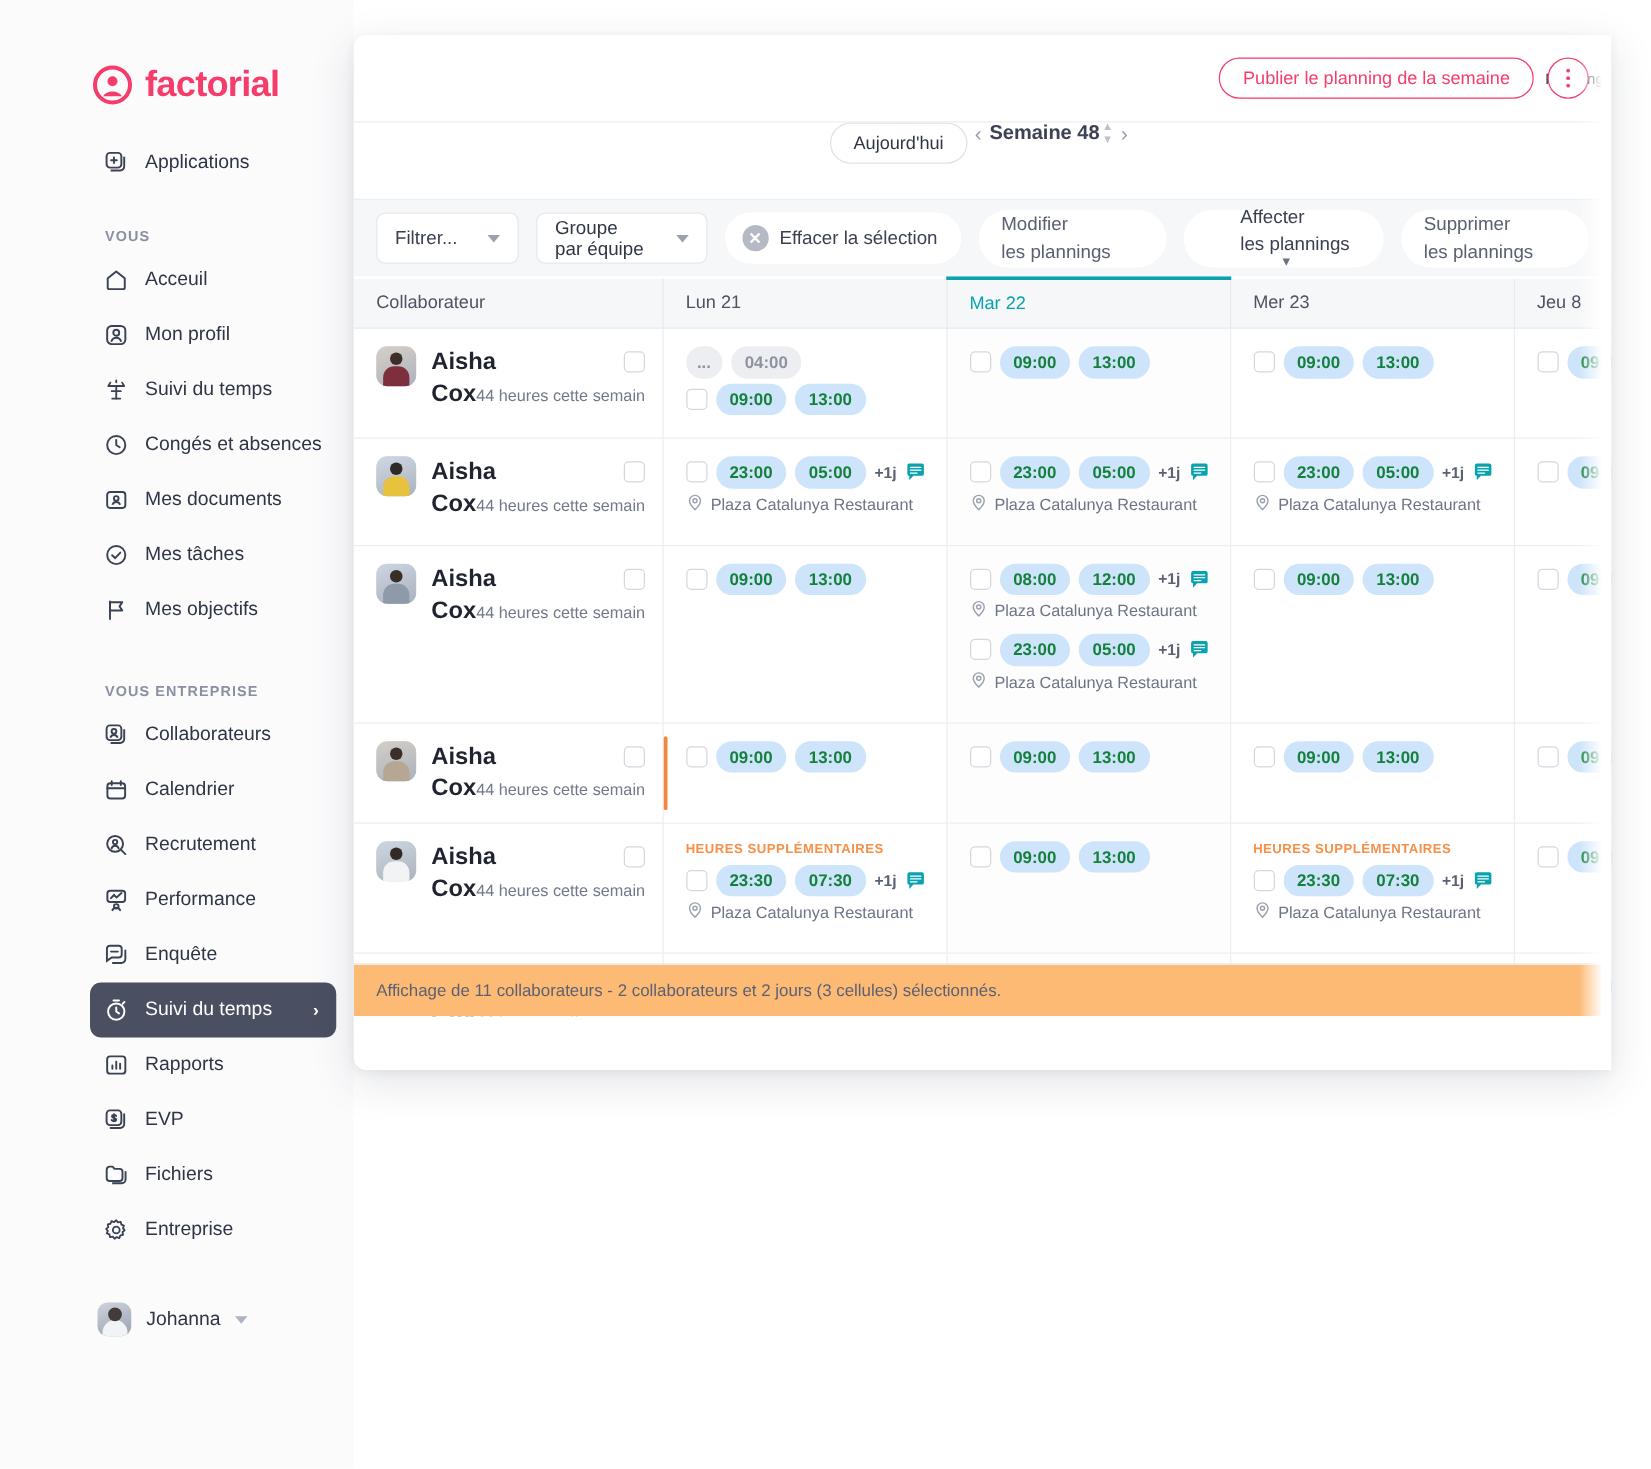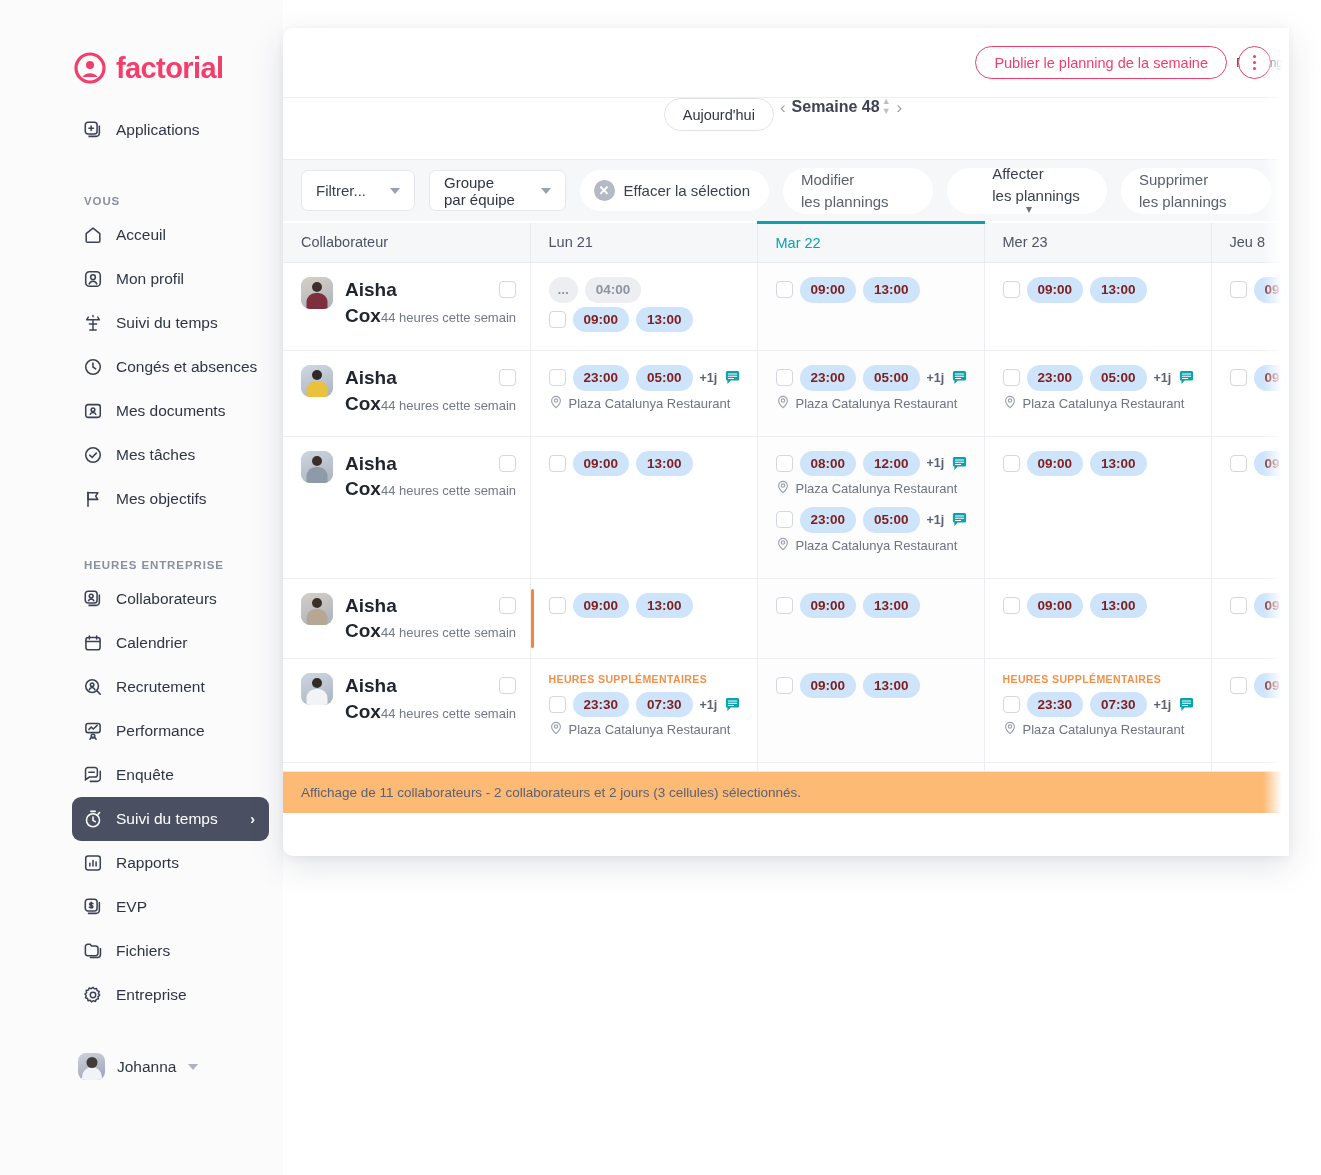--- a/index.html
+++ b/index.html
@@ -28,21 +28,21 @@
   .brand-mark { width: 32px; height: 32px; flex: 0 0 32px; }
   .brand-word {
     font-size: 29px; font-weight: bold; color: #f53d6b;
     letter-spacing: -0.6px; line-height: 1;
   }
 
   .nav-section-label {
     font-size: 11.5px; font-weight: bold; color: #8b90a0;
     letter-spacing: 0.9px; padding-left: 84px;
   }
-  #vous-label { margin-top: 43px; }
+  #vous-label { margin-top: 32px; }
   #entreprise-label { margin-top: 38px; }
 
   .nav-list { margin-top: 6px; list-style: none; }
   .nav-item {
     display: flex; align-items: center; gap: 13px;
     height: 44px; margin: 0 14px 0 72px;
     padding-left: 10px; border-radius: 9px;
     cursor: pointer; position: relative;
   }
   .nav-item .nav-label {
@@ -229,21 +229,21 @@
   }
 
   .shift { display: flex; align-items: center; gap: 7px;
     margin-bottom: 4px; position: relative; }
   .shift + .loc { margin-bottom: 10px; }
   .cell-check {
     width: 17px; height: 17px; border: 1.4px solid #d3d7df;
     border-radius: 4px; background: #fff; flex: 0 0 17px; cursor: pointer;
   }
   .chip {
-    background: #cde4fb; color: #7f1d1d; font-size: 13.5px;
+    background: #cde4fb; color: #15803d; font-size: 13.5px;
     font-weight: bold; border-radius: 13px; padding: 5px 11px;
     line-height: 1.15; cursor: pointer; white-space: nowrap;
   }
   .chip.muted { background: #eceef1; color: #8d93a1; font-weight: bold; }
   .chip.dots { padding: 5px 9px; }
   .plus-day { font-size: 12.5px; color: #5b6173; font-weight: bold; }
   .cmt-icon { color: #09a2ae; display: flex; align-items: center; }
   .loc { display: flex; align-items: center; gap: 6px;
     font-size: 13px; color: #6e7486; margin: 3px 0 0 0; }
   .loc svg { flex: 0 0 14px; }
@@ -359,21 +359,21 @@
       <span class="nav-icon">
         <svg viewBox="0 0 22 22" width="20" height="20" fill="none" stroke="currentColor" stroke-width="1.7" stroke-linecap="round" stroke-linejoin="round">
           <path d="M5.5 19V3.5"></path>
             <path d="M5.5 4.2h10.8l-2.4 3.6 2.4 3.6H5.5z"></path>
         </svg>
       </span>
       <span class="nav-label">Mes objectifs</span>
     </li>
   </ul>
 
-  <div class="nav-section-label" id="entreprise-label">HEURES ENTREPRISE</div>
+  <div class="nav-section-label" id="entreprise-label">VOUS ENTREPRISE</div>
   <ul class="nav-list">
     <li class="nav-item">
       <span class="nav-icon">
         <svg viewBox="0 0 22 22" width="20" height="20" fill="none" stroke="currentColor" stroke-width="1.7">
           <rect x="2.5" y="2.5" width="13" height="13" rx="3"></rect>
           <circle cx="9" cy="7.8" r="2.1"></circle>
           <path d="M5.8 13.4c.5-1.6 1.7-2.4 3.2-2.4s2.7.8 3.2 2.4"></path>
           <path d="M18 6v8.5a3.5 3.5 0 0 1-3.5 3.5H6"></path>
         </svg>
       </span>

